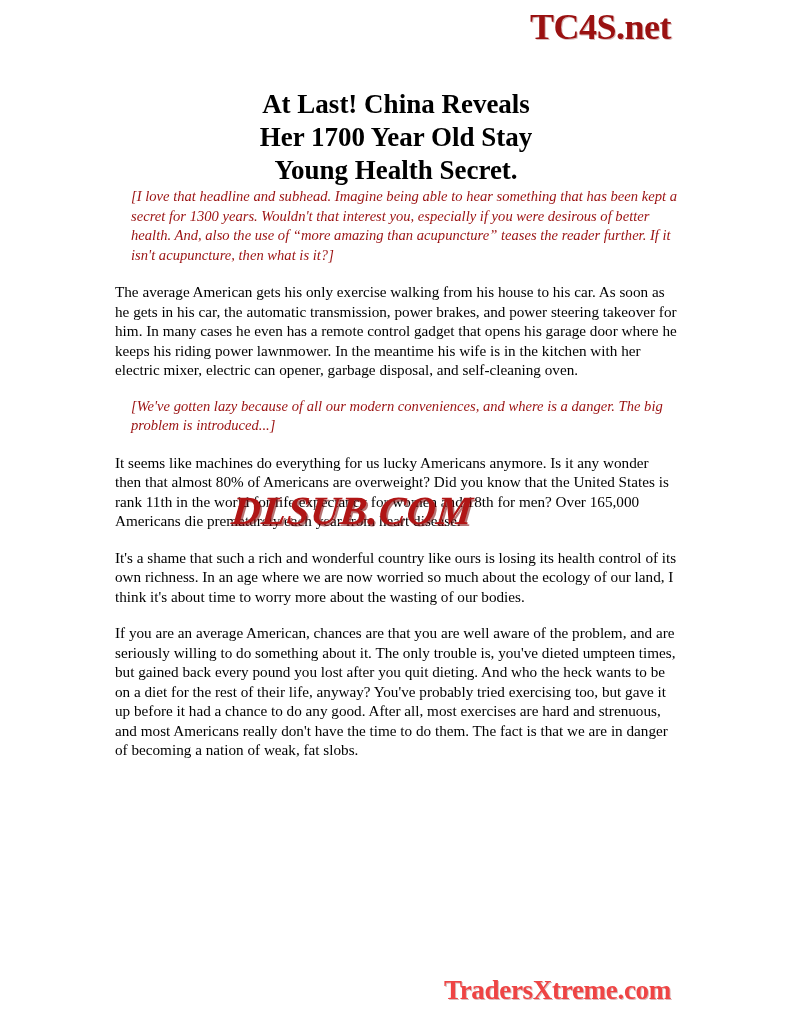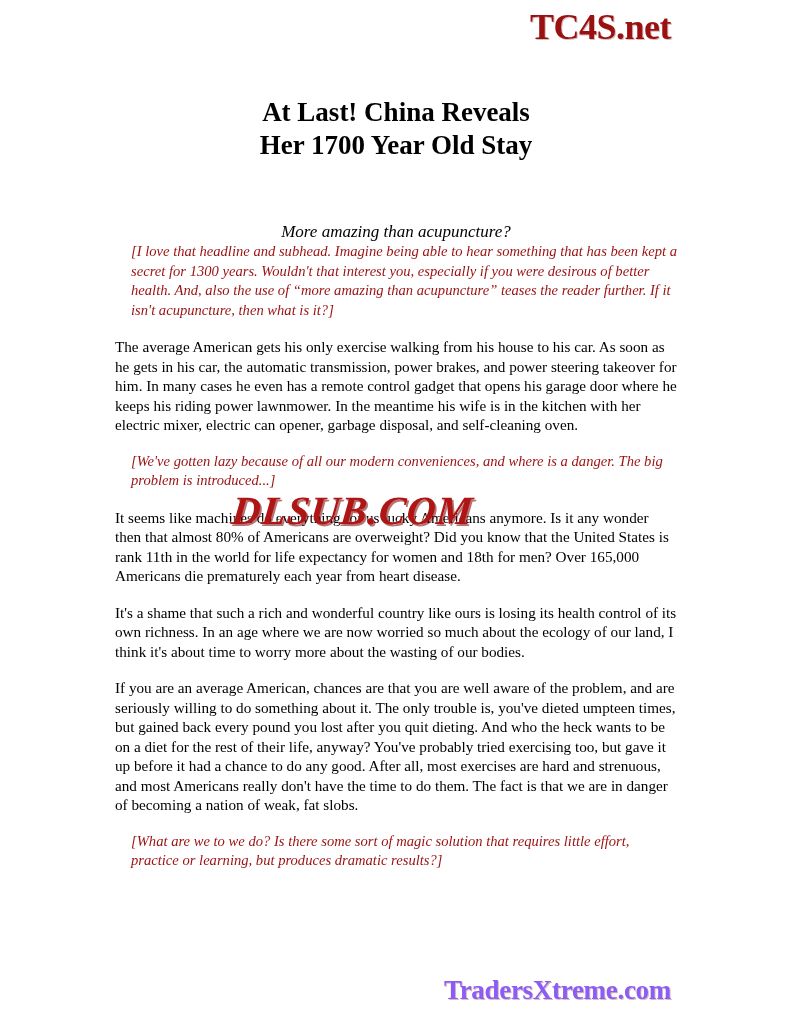--- a/index.html
+++ b/index.html
@@ -32,37 +32,37 @@
     letter-spacing: -0.5px;
     text-shadow: 1px 1px 0 #d9bcbc;
   }
   .brand-bottom {
     position: absolute;
     bottom: 18px;
     right: 22px;
     font-family: "Liberation Serif", serif;
     font-weight: bold;
     font-size: 27px;
-    color: #8b5cf6;
+    color: #ef4444;
     letter-spacing: -0.3px;
     text-shadow: 1px 1px 0 #d9bcbc;
   }
   .content {
     position: absolute;
     left: 115px;
     top: 88px;
     width: 562px;
   }
   h1.headline {
     font-family: "Liberation Serif", serif;
     font-weight: bold;
     font-size: 27px;
     line-height: 33px;
     text-align: center;
-    margin: 8px;
+    margin: 0;
     padding: 0 20px;
   }
   h1.headline span {
     display: block;
   }
   .subhead {
     text-align: center;
     font-style: italic;
     font-size: 17px;
     margin-top: 60px;
@@ -105,31 +105,30 @@
 
 <div class="page">
 
   <div class="brand-top">TC4S.net</div>
 
   <div class="content">
 
     <h1 class="headline">
       <span>At Last!  China Reveals</span>
       <span>Her 1700 Year Old Stay</span>
+      <span>Young Health Secret.</span>
     </h1>
 
-    <p class="subhead">More amazing than acupuncture?</p>
 
     <p class="note first-note">[I love that headline and subhead. Imagine being able to hear something that has been kept a secret for 1300 years. Wouldn't that interest you, especially if you were desirous of better health. And, also the use of “more amazing than acupuncture” teases the reader further. If it isn't acupuncture, then what is it?]</p>
     <p class="body">The average American gets his only exercise walking from his house to his car.  As soon as he gets in his car, the automatic transmission, power brakes, and power steering takeover for him.  In many cases he even has a remote control gadget that opens his garage door where he keeps his riding power lawnmower.  In the meantime his wife is in the kitchen with her electric mixer, electric can opener, garbage disposal, and self-cleaning oven.</p>
     <p class="note">[We've gotten lazy because of all our modern conveniences, and where is a danger. The big problem is introduced...]</p>
     <p class="body">It seems like machines do everything for us lucky Americans anymore.  Is it any wonder then that almost 80% of Americans are overweight?  Did you know that the United States is rank 11th in the world for life expectancy for women and 18th for men?  Over 165,000 Americans die prematurely each year from heart disease.</p>
     <p class="body">It's a shame that such a rich and wonderful country like ours is losing its health control of its own richness.  In an age where we are now worried so much about the ecology of our land, I think it's about time to worry more about the wasting of our bodies.</p>
     <p class="body">If you are an average American, chances are that you are well aware of the problem, and are seriously willing to do something about it.  The only trouble is, you've dieted umpteen times, but gained back every pound you lost after you quit dieting.  And who the heck wants to be on a diet for the rest of their life, anyway?  You've probably tried exercising too, but gave it up before it had a chance to do any good.  After all, most exercises are hard and strenuous, and most Americans really don't have the time to do them.  The fact is that we are in danger of becoming a nation of weak, fat slobs.</p>
-    <p class="note">[What are we to we do? Is there some sort of magic solution that requires little effort, practice or learning, but produces dramatic results?]</p>
 
   </div>
 
   <div class="watermark">DLSUB.COM</div>
 
   <div class="brand-bottom">TradersXtreme.com</div>
 
 </div>
 
 </body></html>

